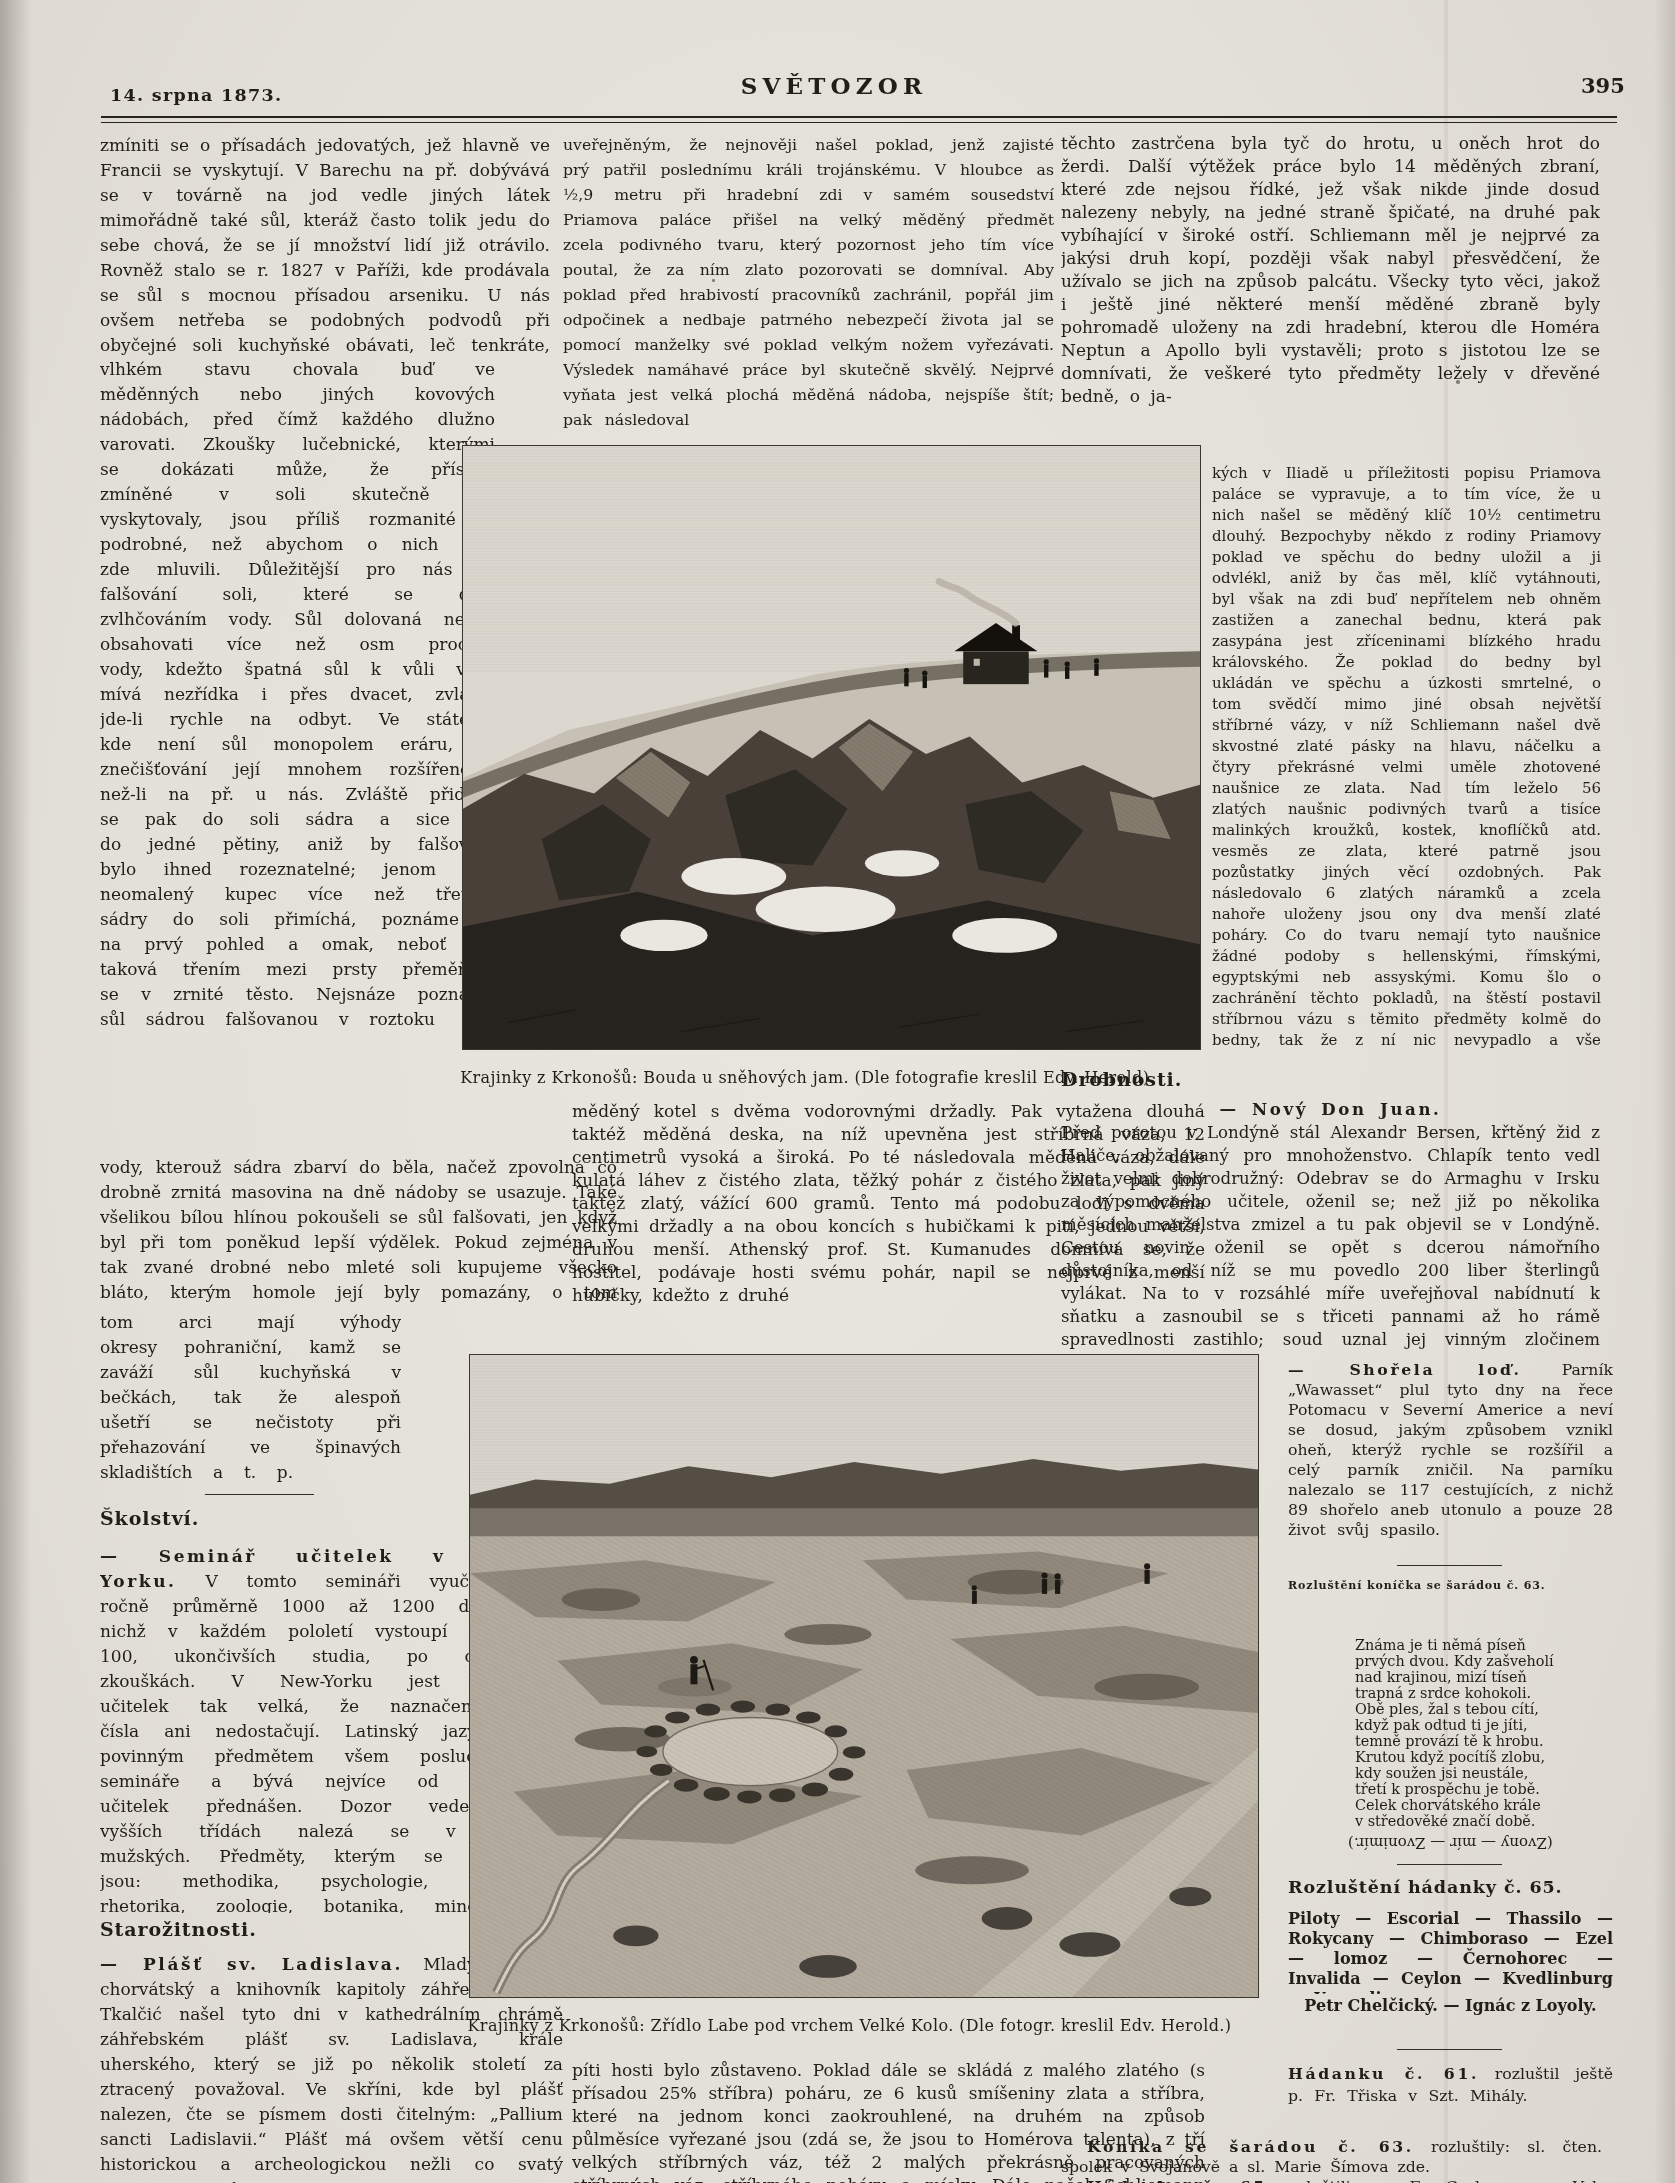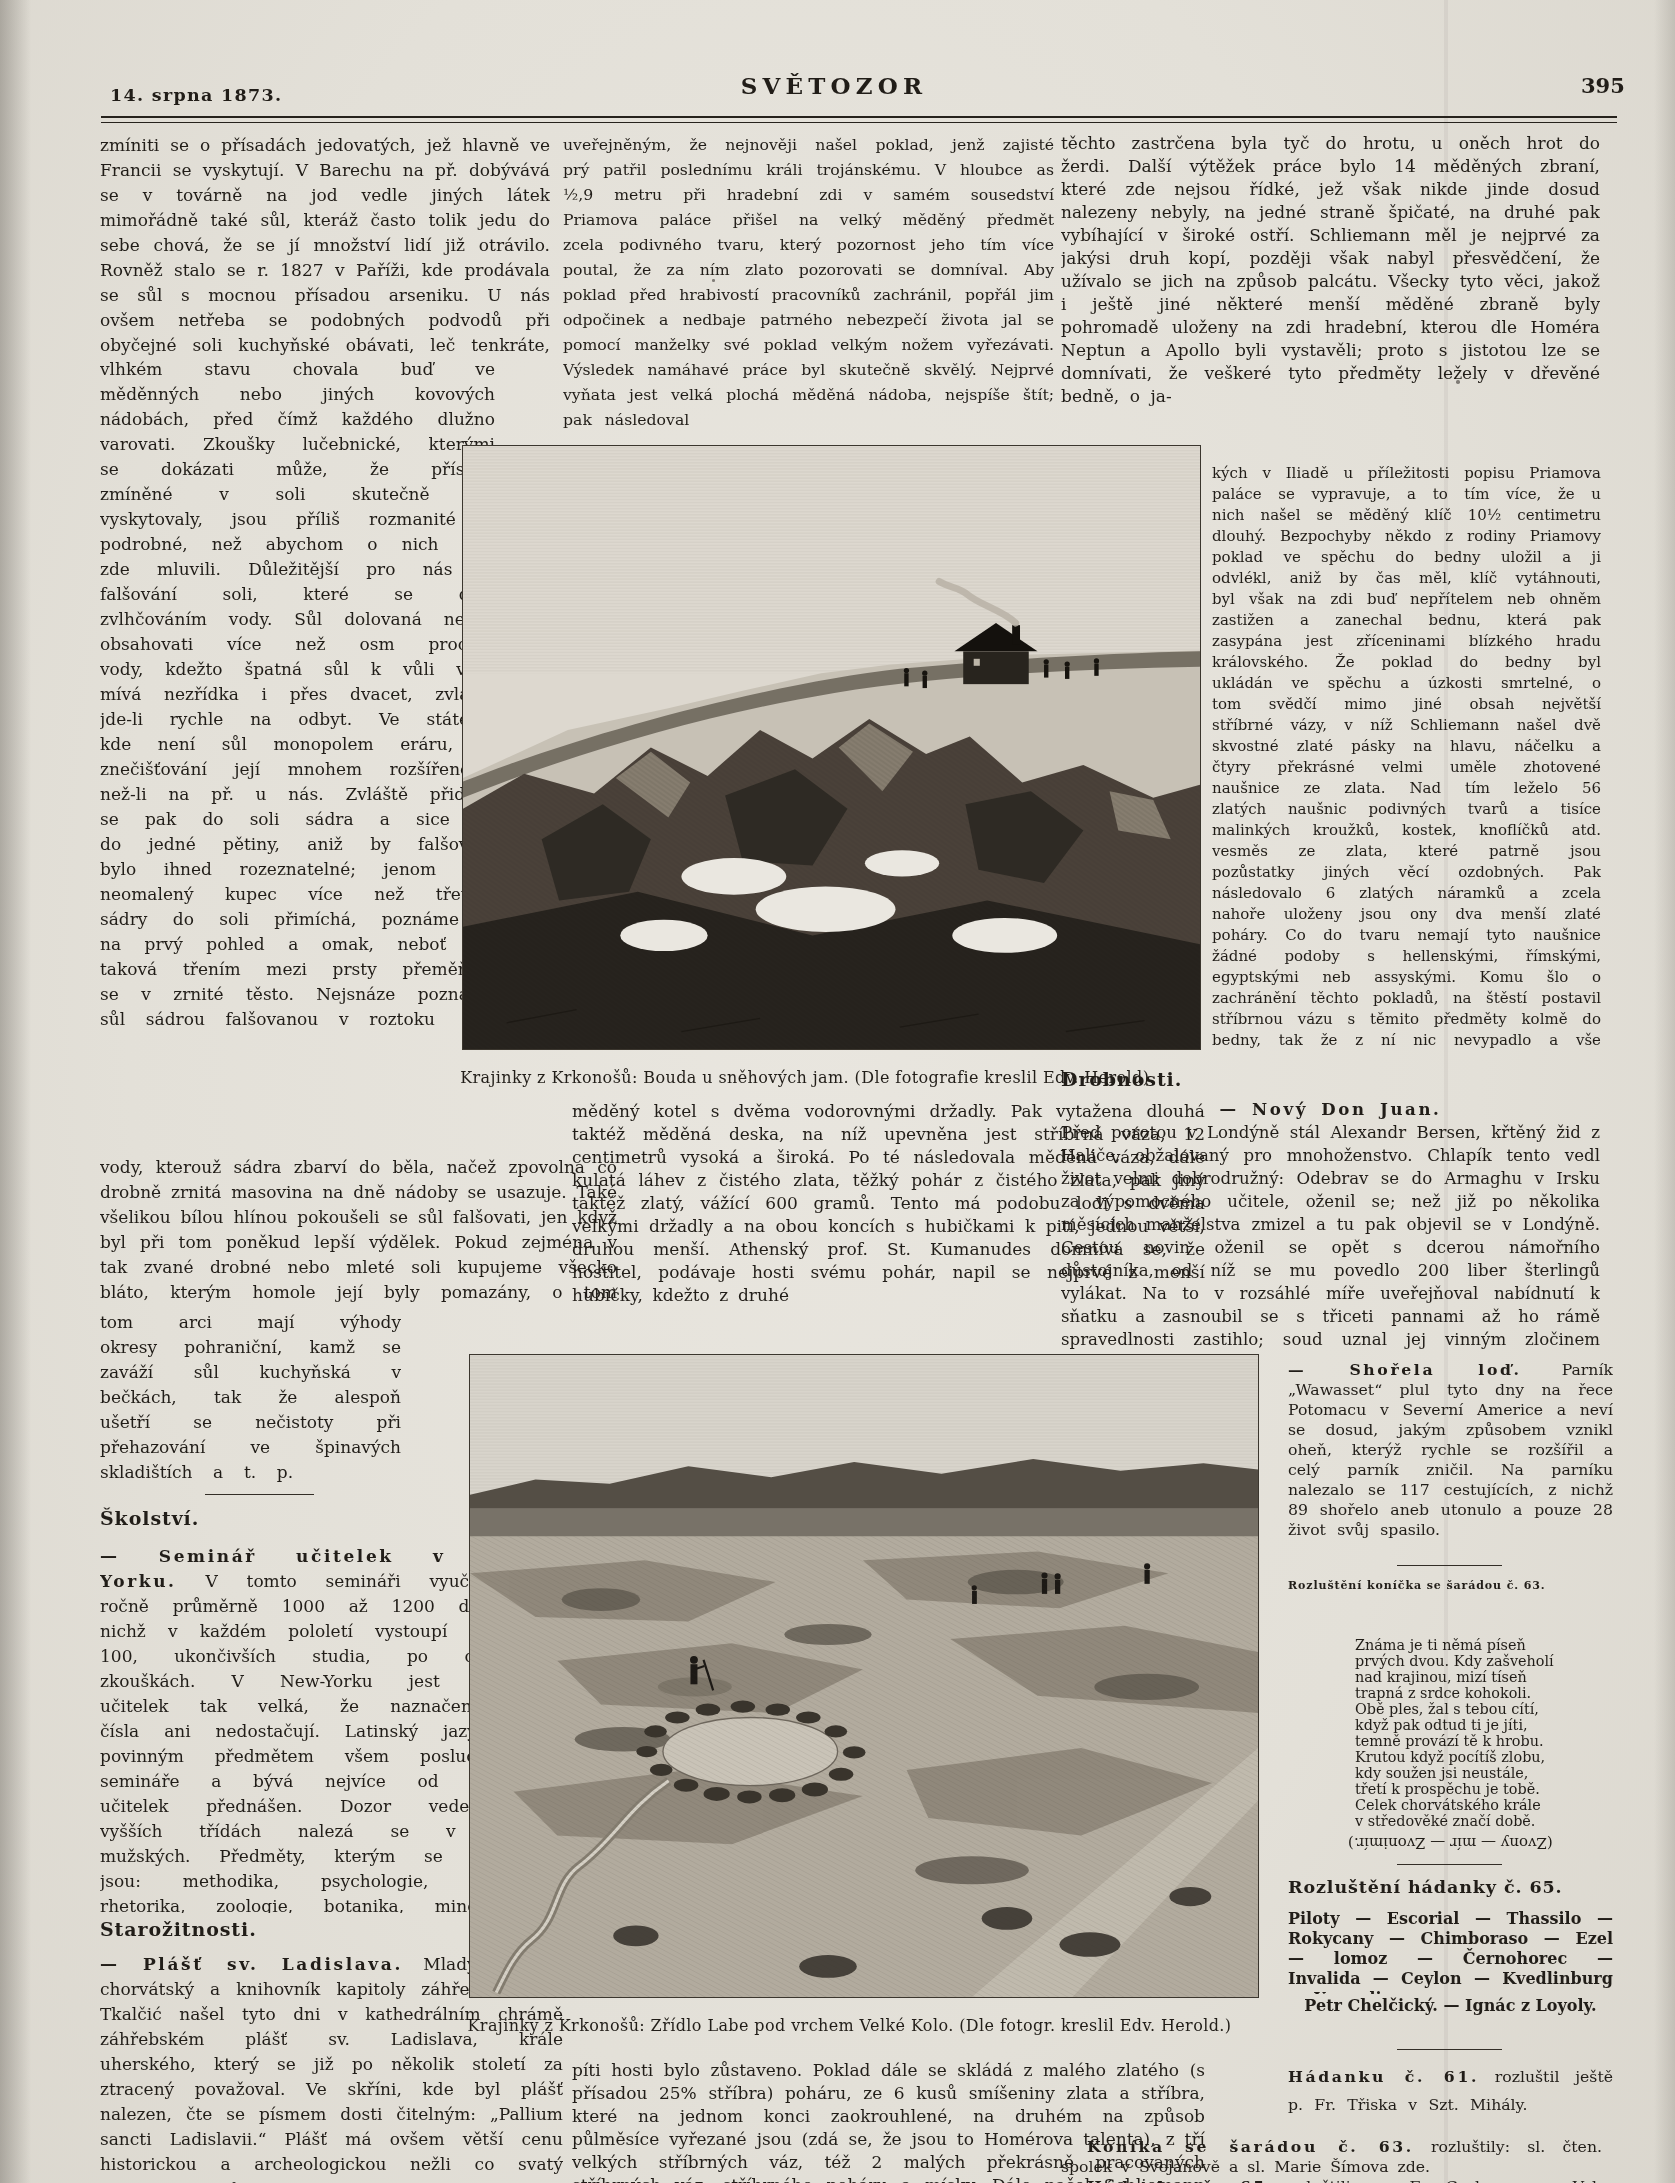--- a/index.html
+++ b/index.html
@@ -248,21 +248,21 @@
   <div class="blk center" style="left:1288px;top:1833px;width:325px;font-size:15px;line-height:17.5px;">
     <span class="flip">(Zvony — mír — Zvonimír.)</span>
   </div>
   <div class="divider" style="left:1397px;top:1864px;width:105px;"></div>
 
   <div class="sec-h" style="left:1288px;top:1877px;width:325px;font-size:17.5px;">Rozluštění hádanky č. 65.</div>
   <div class="blk b" style="left:1288px;top:1909px;width:325px;max-height:85px;font-size:16px;line-height:20px;word-spacing:.3em;">Piloty — Escorial — Thassilo — Rokycany — Chimboraso — Ezel — lomoz — Černohorec — Invalida — Ceylon — Kvedlinburg — Yravadi.</div>
   <div class="blk b center" style="left:1288px;top:1996px;width:325px;max-height:44px;font-size:16px;line-height:20px;">Petr Chelčický. — Ignác z Loyoly.</div>
   <div class="divider" style="left:1397px;top:2049px;width:105px;"></div>
 
-  <div class="blk" style="left:1288px;top:2063px;width:325px;max-height:65px;font-size:15.7px;line-height:28px;word-spacing:.4em;">
+  <div class="blk" style="left:1288px;top:2063px;width:325px;max-height:65px;font-size:15.7px;line-height:22px;word-spacing:.4em;">
     <span class="lead">Hádanku č. 61.</span>
     <span>rozluštil ještě p. Fr. Třiska v Szt. Mihály.</span>
   </div>
 
   <div class="blk" style="left:1061px;top:2137px;width:541px;max-height:214px;font-size:15.7px;line-height:20px;word-spacing:.25em;">
     <div class="indent">
       <span class="lead">Koníka se šarádou č. 63.</span>
       <span>rozluštily: sl. čten. spolek v Svojanově a sl. Marie Šímova zde.</span>
     </div>
     <div class="indent">

